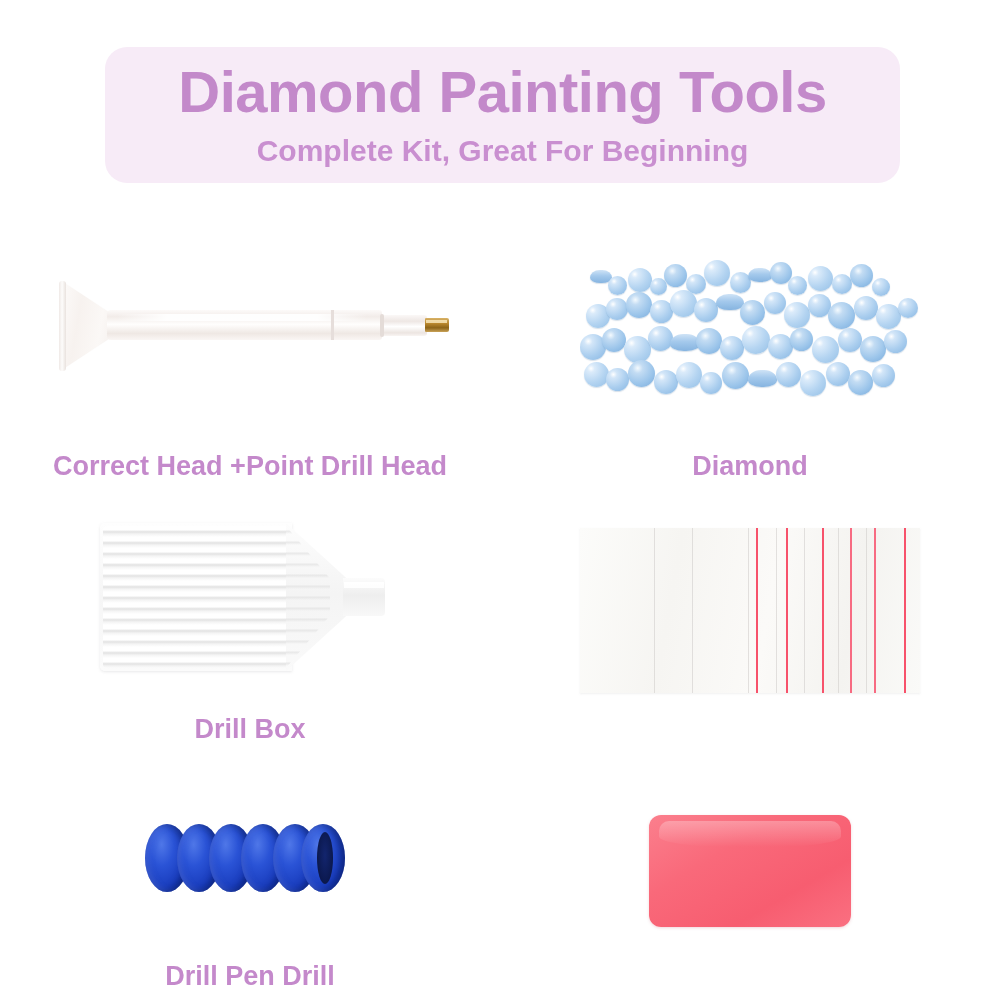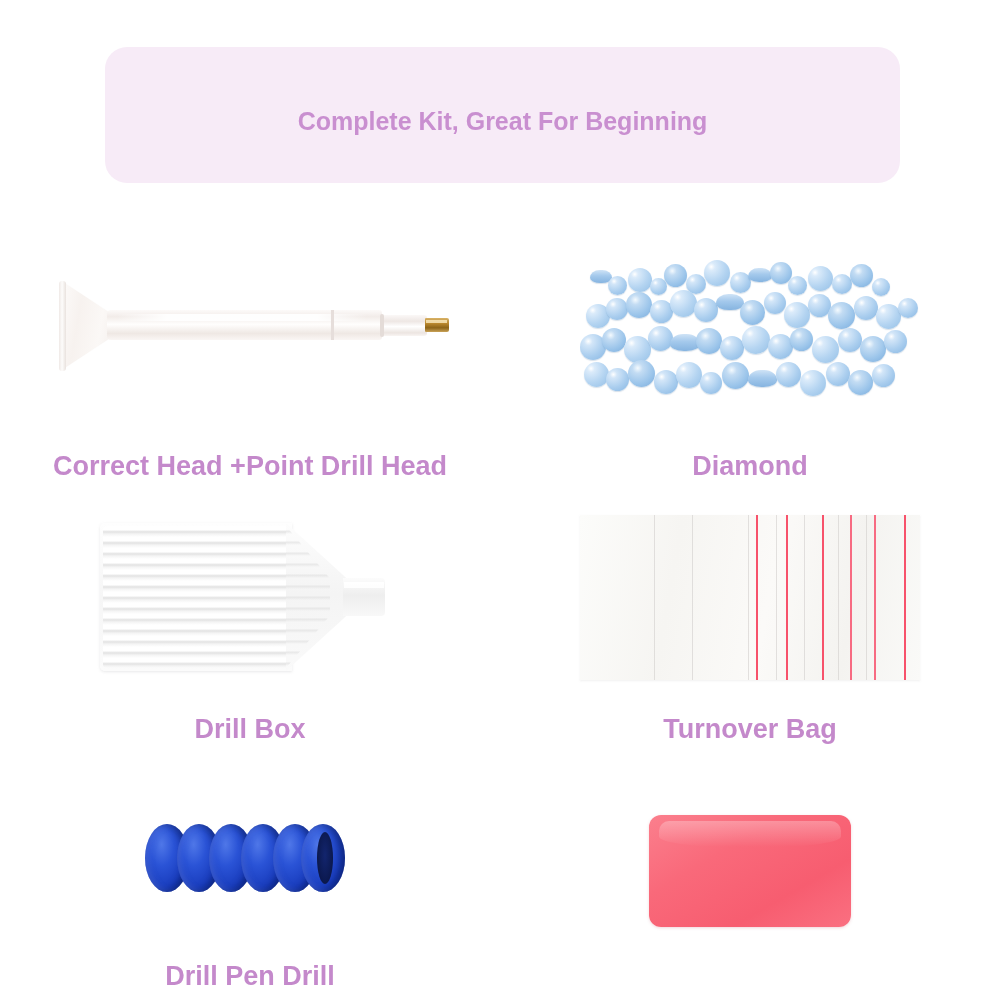--- a/index.html
+++ b/index.html
@@ -31,21 +31,21 @@
   }
   #header-title {
     font-size: 58px;
     font-weight: bold;
     color: #c389ca;
     letter-spacing: -0.5px;
     line-height: 1.05;
     white-space: nowrap;
   }
   #header-subtitle {
-    font-size: 25px;
+    font-size: 30px;
     font-weight: bold;
     color: #c98fd0;
     margin-top: 12px;
     white-space: nowrap;
   }
 
   
   #product-grid {
     position: absolute;
     left: 0;
@@ -350,20 +350,21 @@
     width: 182px;
     height: 26px;
     background: linear-gradient(180deg, rgba(255,255,255,0.28) 0%, rgba(255,255,255,0) 100%);
     border-radius: 10px 10px 40% 40%;
   }
 </style>
 </head>
 <body>
 
 <div id="header-banner">
+  <div id="header-title">Diamond Painting Tools</div>
   <div id="header-subtitle">Complete Kit, Great For Beginning</div>
 </div>
 
 <div id="product-grid">
 
   <div class="product-cell cell-r0 col-l">
     <div class="product-figure">
       <div id="pen-tool">
         <div id="pen-head-flare"></div>
         <div id="pen-head-edge"></div>
@@ -474,21 +475,20 @@
         <div class="bag-stripe" style="left:206px;"></div>
         <div class="bag-fold" style="left:224px;"></div>
         <div class="bag-stripe" style="left:242px;"></div>
         <div class="bag-fold" style="left:258px;"></div>
         <div class="bag-stripe soft" style="left:270px;"></div>
         <div class="bag-fold" style="left:286px;"></div>
         <div class="bag-stripe soft" style="left:294px;"></div>
         <div class="bag-stripe" style="left:324px;"></div>
       </div>
     </div>
-    <div class="product-label">Turnover Bag</div>
   </div>
 
   <div class="product-cell cell-r2 col-l">
     <div class="product-figure">
       <div id="pen-grip">
         <div class="grip-bead" style="left:0px;"></div>
         <div class="grip-bead" style="left:32px;"></div>
         <div class="grip-bead" style="left:64px;"></div>
         <div class="grip-bead" style="left:96px;"></div>
         <div class="grip-bead" style="left:128px;"></div>

